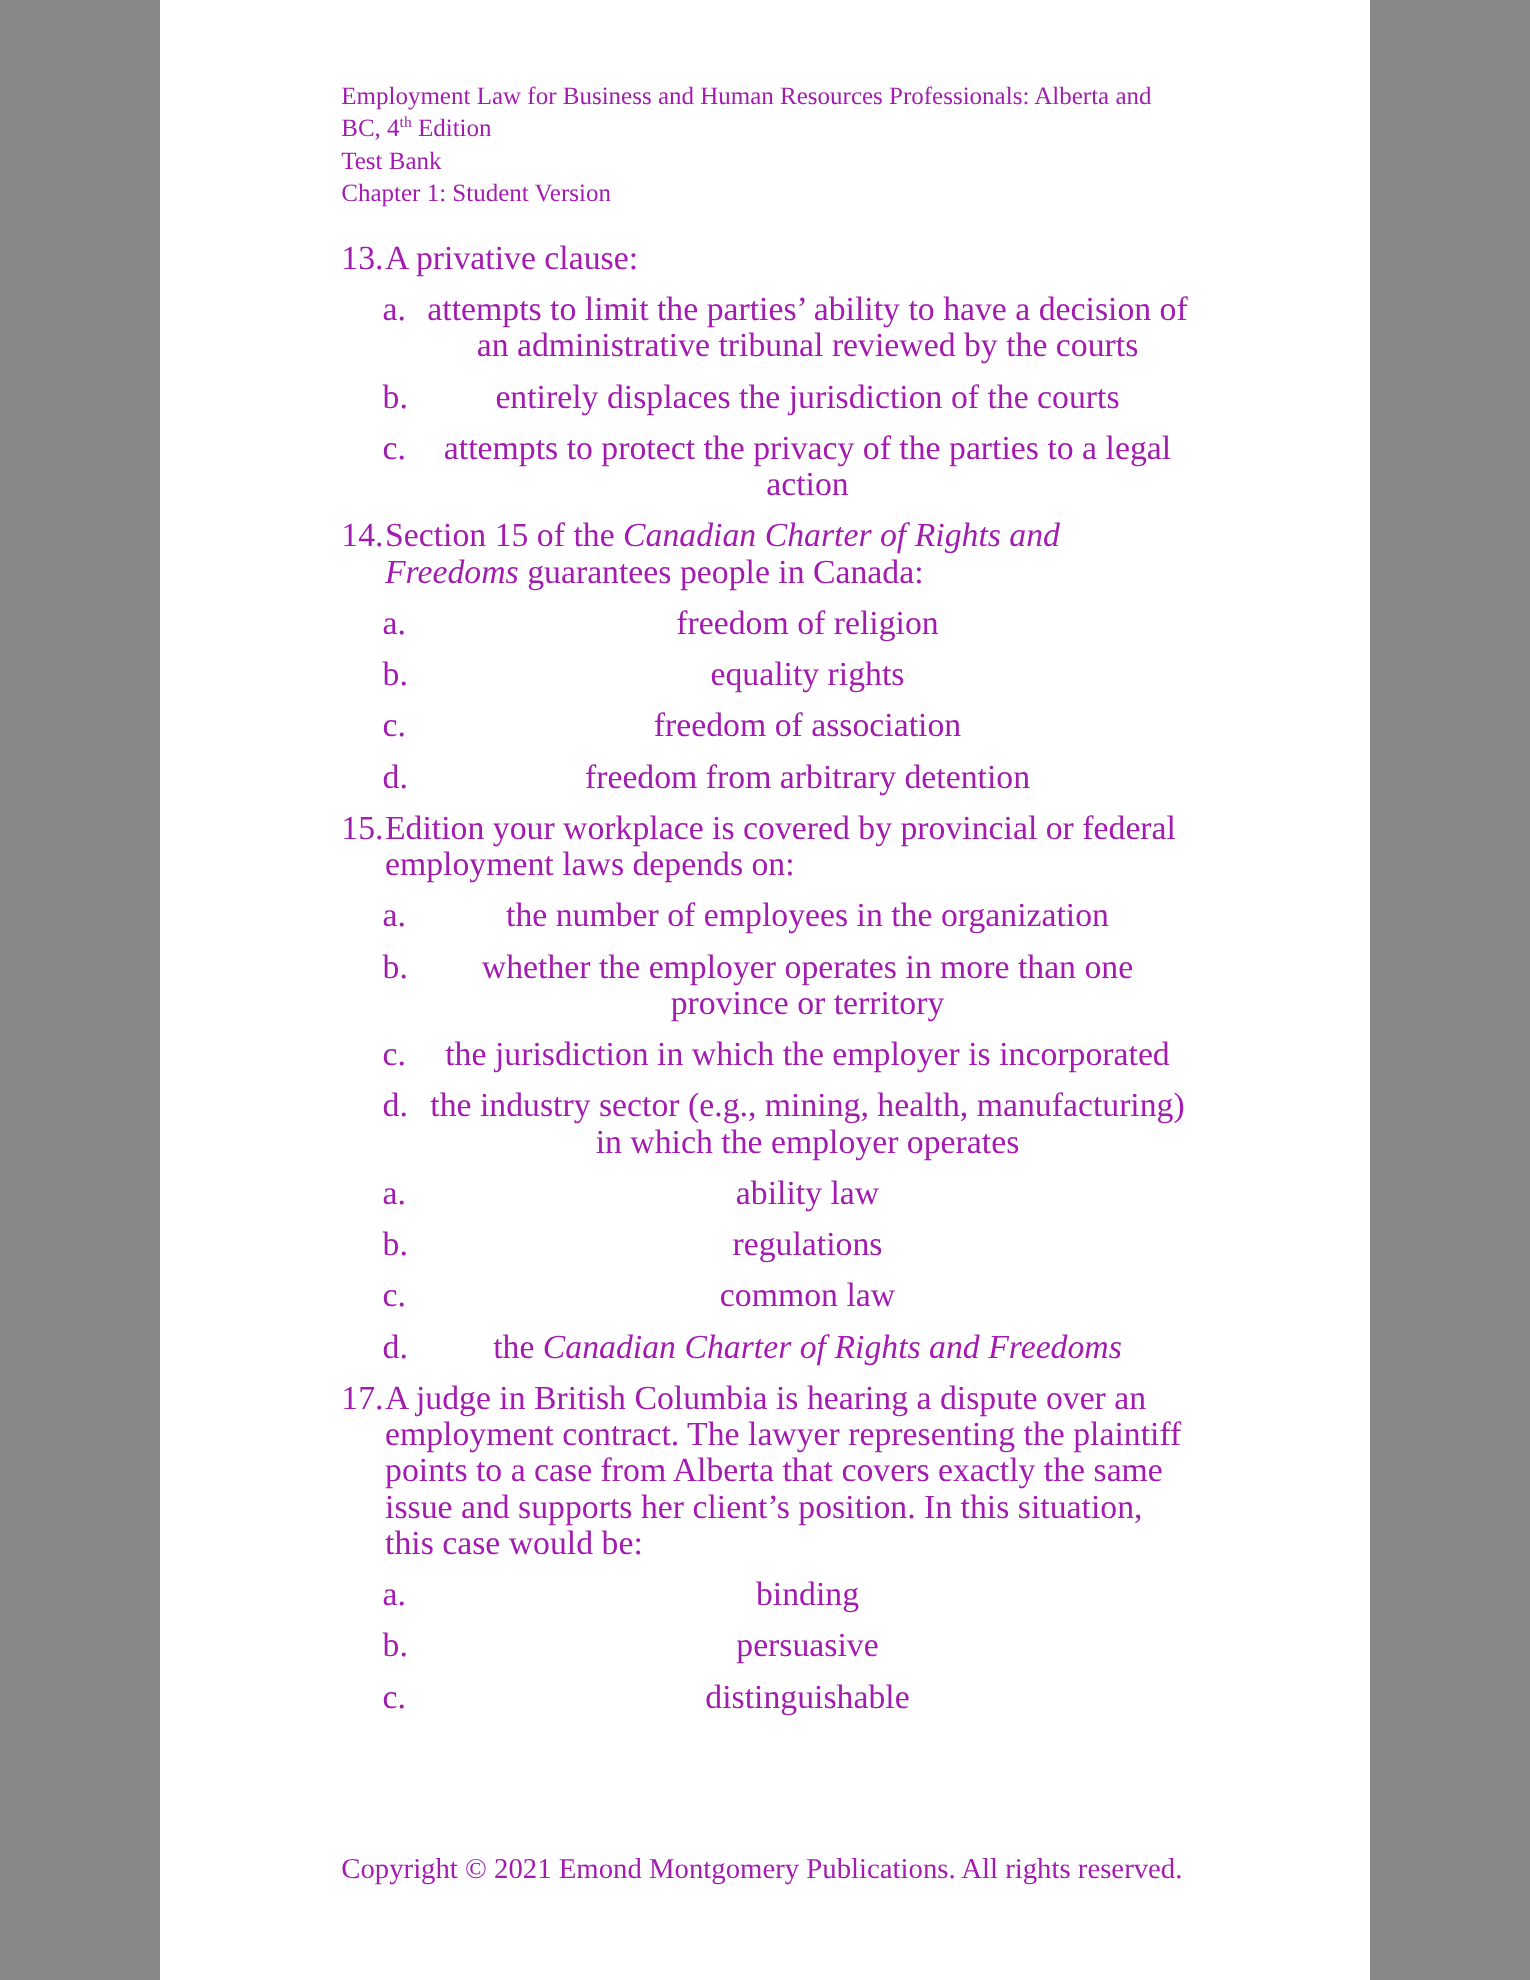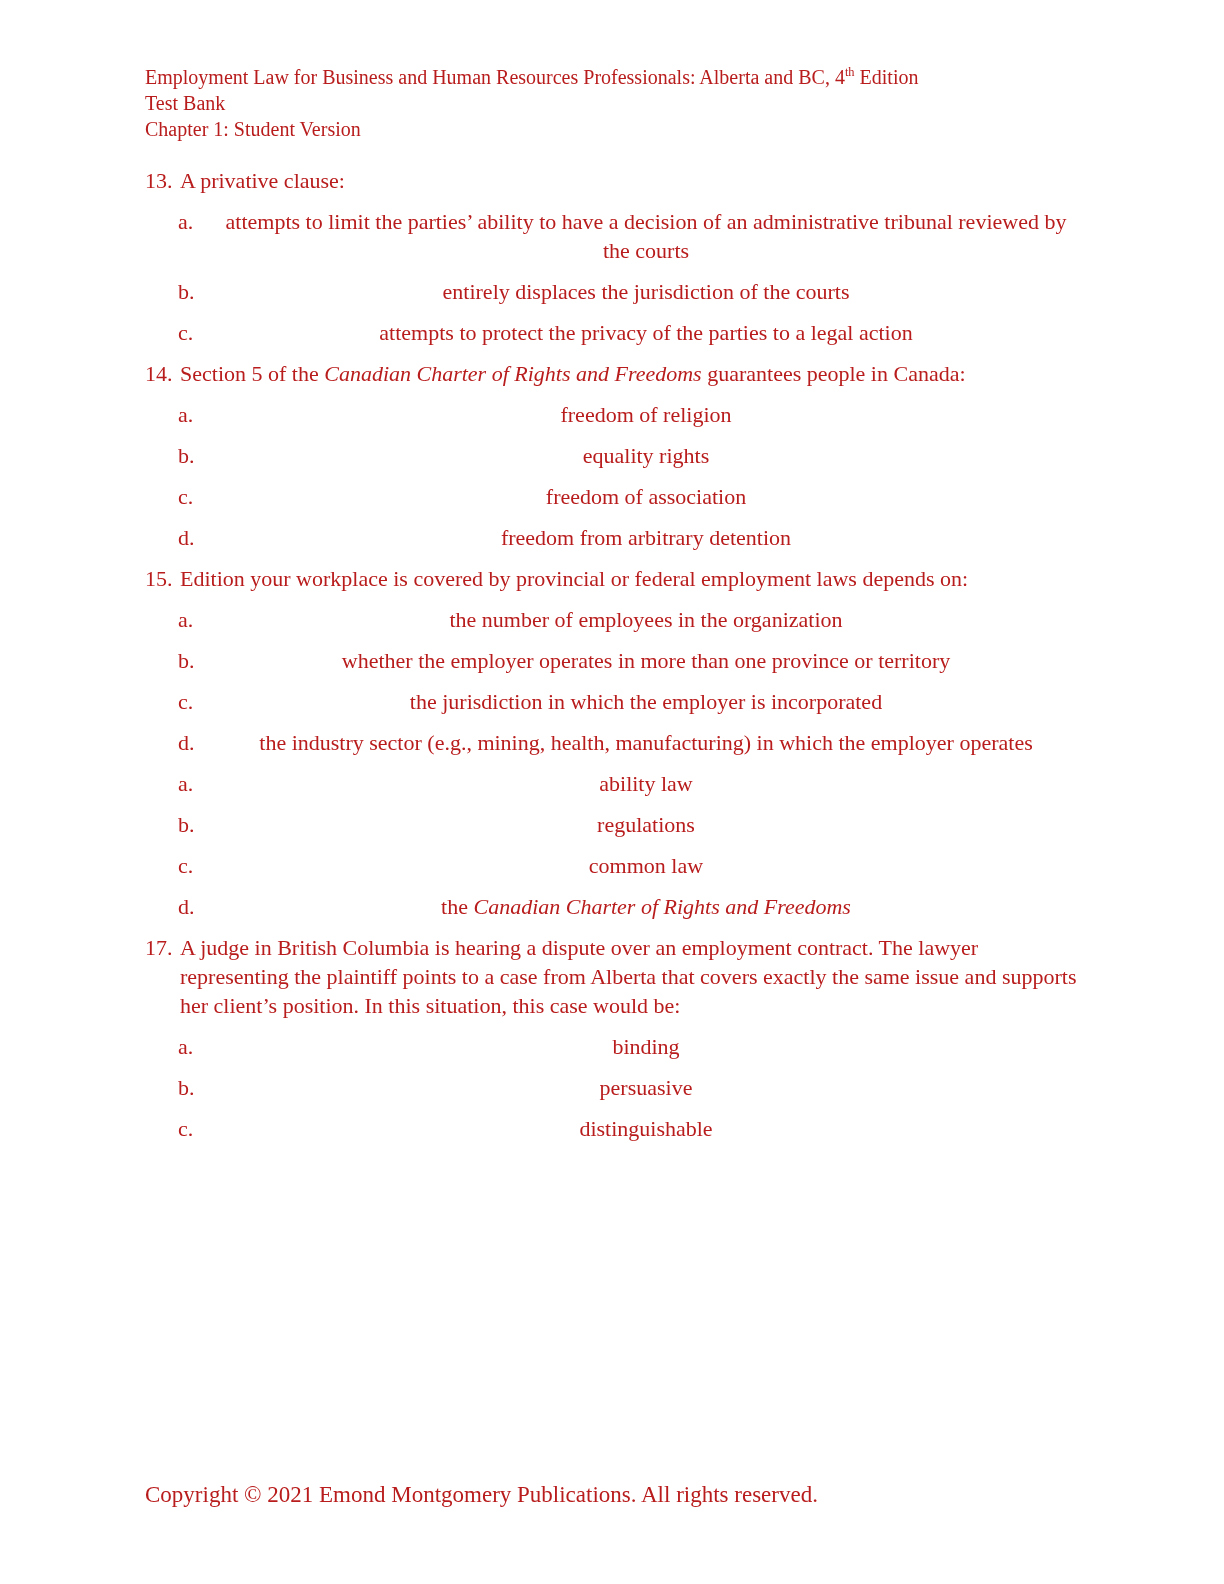--- a/index.html
+++ b/index.html
@@ -1,39 +1,39 @@
 <!DOCTYPE html>
 <html><head>
 <meta charset="utf-8">
 <style>
   * { margin: 0; padding: 0; box-sizing: border-box; }
   html, body { background: #888; }
   .page {
-    width: 1224px;
+    width: 968px;
     height: 1584px;
     margin: 0 auto;
     background: #ffffff;
     position: relative;
     font-family: "Liberation Serif", "DejaVu Serif", serif;
-    color: #b91c1c;
+    color: #a21caf;
     padding: 64px 145px 0 145px;
   }
   .header p {
     font-size: 20px;
     line-height: 26px;
   }
   sup {
     font-size: 0.62em;
     vertical-align: super;
     line-height: 0;
   }
   em { font-style: italic; }
   .main {
     margin-top: 24px;
-    font-size: 22px;
+    font-size: 27px;
   }
   .question-row {
     display: flex;
     line-height: 29px;
     margin-bottom: 12px;
   }
   .q-num {
     flex: 0 0 35px;
   }
   .q-prompt {
@@ -83,21 +83,21 @@
       <div class="option-row">
         <div class="opt-letter">b.</div>
         <div class="opt-text"><span>entirely displaces the jurisdiction of the courts</span></div>
       </div>
       <div class="option-row">
         <div class="opt-letter">c.</div>
         <div class="opt-text"><span>attempts to protect the privacy of the parties to a legal action</span></div>
       </div>
       <div class="question-row">
         <div class="q-num">14.</div>
-        <div class="q-prompt"><span>Section 5 of the </span><em>Canadian Charter of Rights and Freedoms</em><span> guarantees people in Canada:</span></div>
+        <div class="q-prompt"><span>Section 15 of the </span><em>Canadian Charter of Rights and Freedoms</em><span> guarantees people in Canada:</span></div>
       </div>
       <div class="option-row">
         <div class="opt-letter">a.</div>
         <div class="opt-text"><span>freedom of religion</span></div>
       </div>
       <div class="option-row">
         <div class="opt-letter">b.</div>
         <div class="opt-text"><span>equality rights</span></div>
       </div>
       <div class="option-row">

